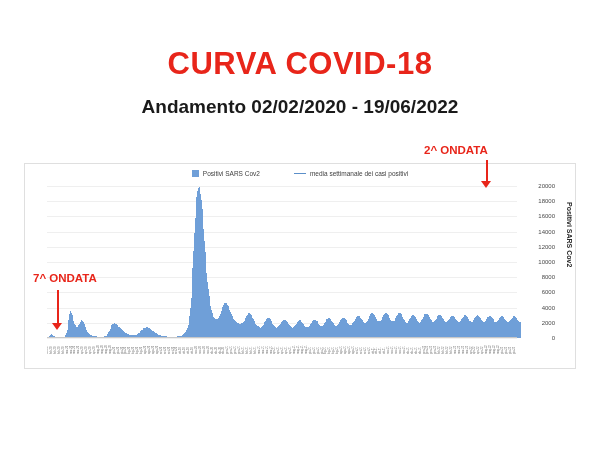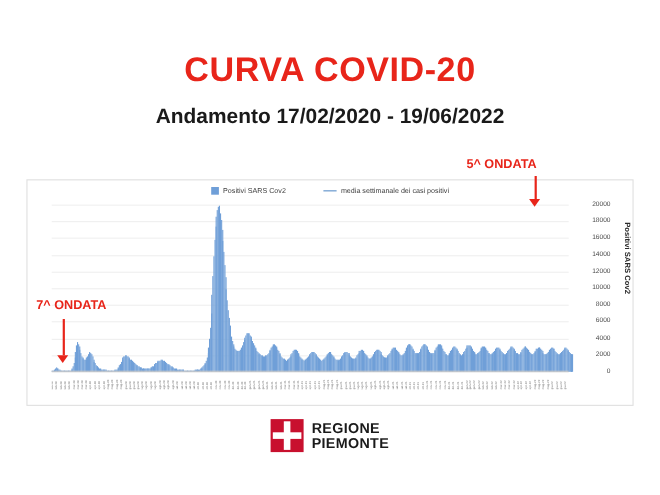--- a/index.html
+++ b/index.html
@@ -248,22 +248,22 @@
     font-weight: bold;
     color: #1a1a1a;
     letter-spacing: 0.3px;
   }
 </style>
 </head>
 <body>
 
 <div class="slide">
 
-  <div class="title">CURVA COVID-20</div>
-  <div class="subtitle">Andamento 17/02/2020 - 19/06/2022</div>
+  <div class="title">CURVA COVID-18</div>
+  <div class="subtitle">Andamento 02/02/2020 - 19/06/2022</div>
 
   <div class="chart-card">
     <div class="legend">
       <div class="legend-item">
         <span class="legend-swatch-bar"></span>
         <span>Positivi SARS Cov2</span>
       </div>
       <div class="legend-item">
         <span class="legend-swatch-line"></span>
         <span>media settimanale dei casi positivi</span>
@@ -1045,27 +1045,20 @@
         <span class="xtick">giu-22</span>
       </div>
   </div>
 
   <div class="annotation ann-wave1">7^ ONDATA</div>
   <div class="arrow arrow1">
     <div class="arrow-line"></div>
       <div class="arrow-head"></div>
   </div>
 
-  <div class="annotation ann-wave4">5^ ONDATA</div>
+  <div class="annotation ann-wave4">2^ ONDATA</div>
   <div class="arrow arrow4">
     <div class="arrow-line"></div>
       <div class="arrow-head"></div>
   </div>
 
-  <div class="logo">
-    <div class="logo-mark"></div>
-    <div class="logo-text">
-      <span class="logo-line1">REGIONE</span>
-      <span class="logo-line2">PIEMONTE</span>
-    </div>
-  </div>
 
 </div>
 
 </body></html>

